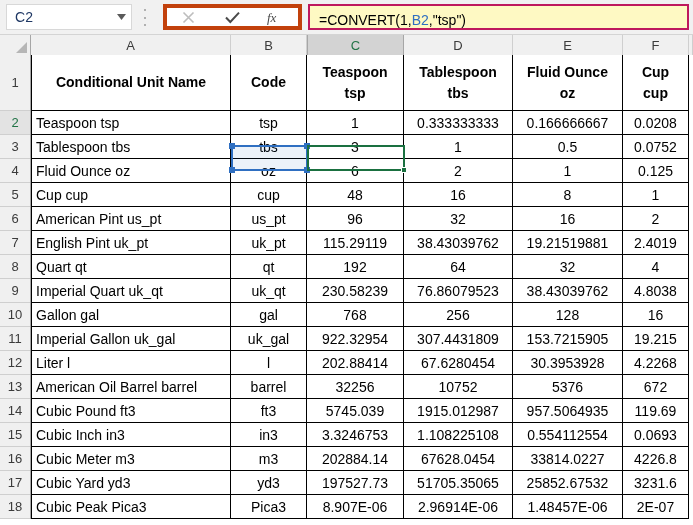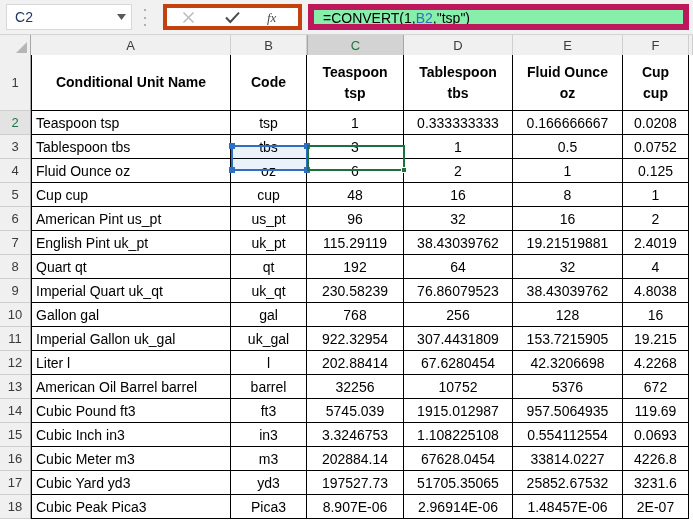--- a/index.html
+++ b/index.html
@@ -64,23 +64,23 @@
   .fb-btn {
     width: 46px; height: 24px;
     display: flex; align-items: center; justify-content: center;
   }
   .fb-btn svg { display: block; }
 
   #formula-input {
     position: absolute;
     left: 308px; top: 4px;
     width: 381px; height: 26px;
-    background: #86efac;
-    border: 6px solid #be185d;
-    display: flex; align-items: flex-start;
+    background: #fef9c3;
+    border: 2px solid #be185d;
+    display: flex; align-items: flex-end;
     padding-left: 9px;
     font-size: 14px;
     color: #000000;
     white-space: pre;
     overflow: hidden;
   }
   #formula-input .ref { color: #2f6fc1; }
 
   
   #grid {
@@ -420,21 +420,21 @@
         <div class="cell h-n w-c center">922.32954</div>
         <div class="cell h-n w-d center">307.4431809</div>
         <div class="cell h-n w-e center">153.7215905</div>
         <div class="cell h-n w-f center">19.215</div>
       </div>
       <div class="row h-n">
         <div class="cell h-n w-a left lborder">Liter l</div>
         <div class="cell h-n w-b center">l</div>
         <div class="cell h-n w-c center">202.88414</div>
         <div class="cell h-n w-d center">67.6280454</div>
-        <div class="cell h-n w-e center">42.3206698</div>
+        <div class="cell h-n w-e center">30.3953928</div>
         <div class="cell h-n w-f center">4.2268</div>
       </div>
       <div class="row h-n">
         <div class="cell h-n w-a left lborder">American Oil Barrel barrel</div>
         <div class="cell h-n w-b center">barrel</div>
         <div class="cell h-n w-c center">32256</div>
         <div class="cell h-n w-d center">10752</div>
         <div class="cell h-n w-e center">5376</div>
         <div class="cell h-n w-f center">672</div>
       </div>

